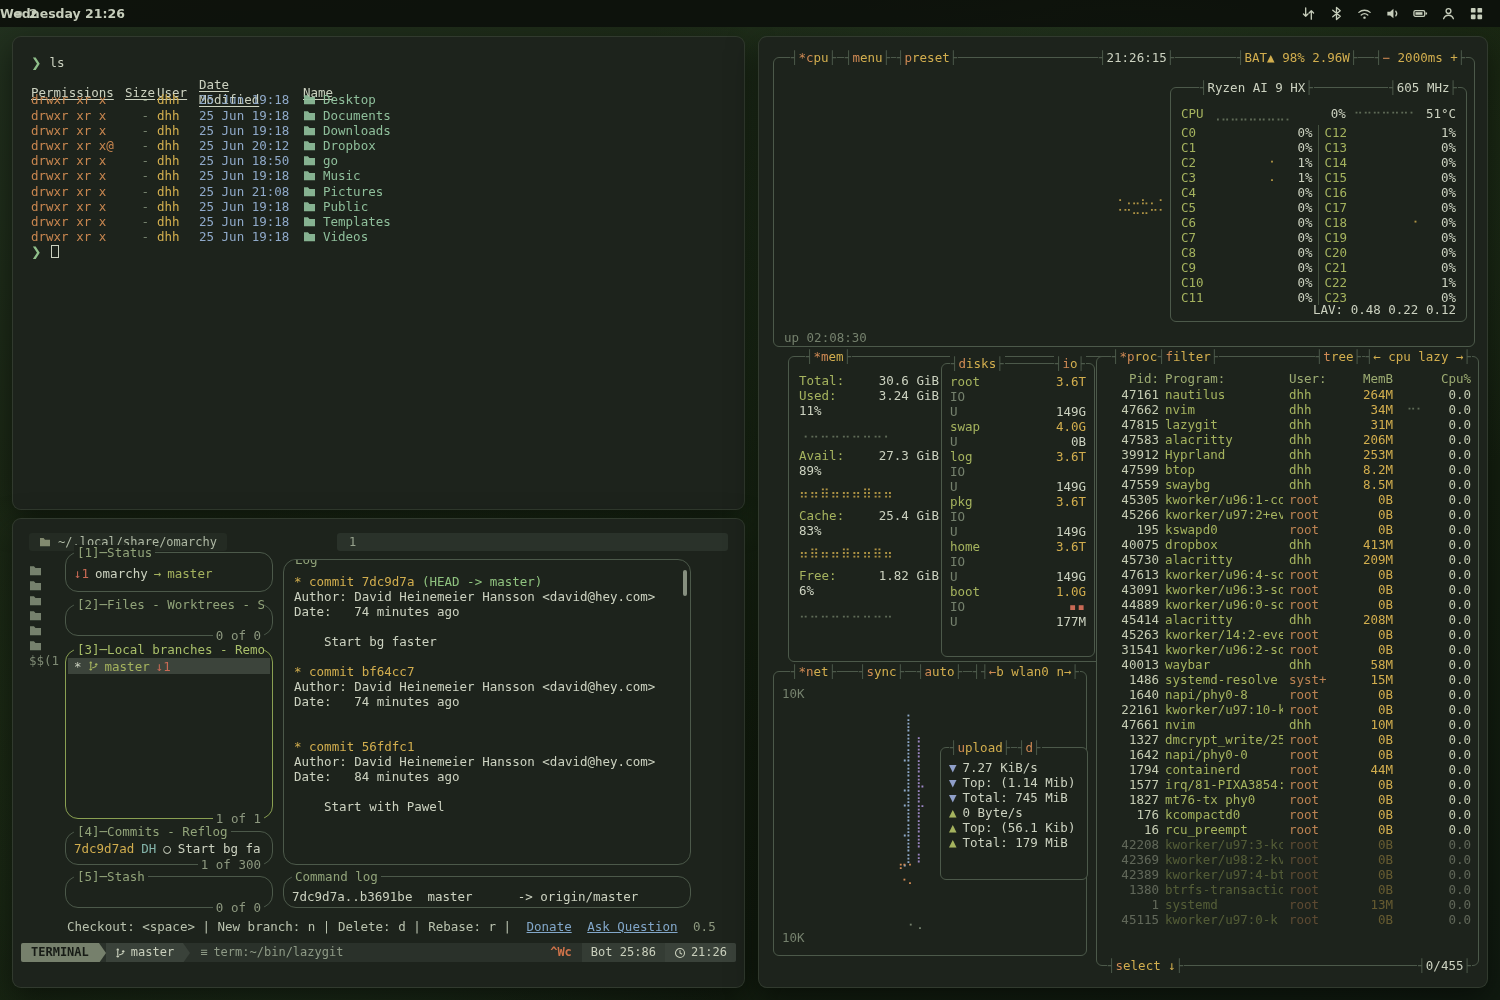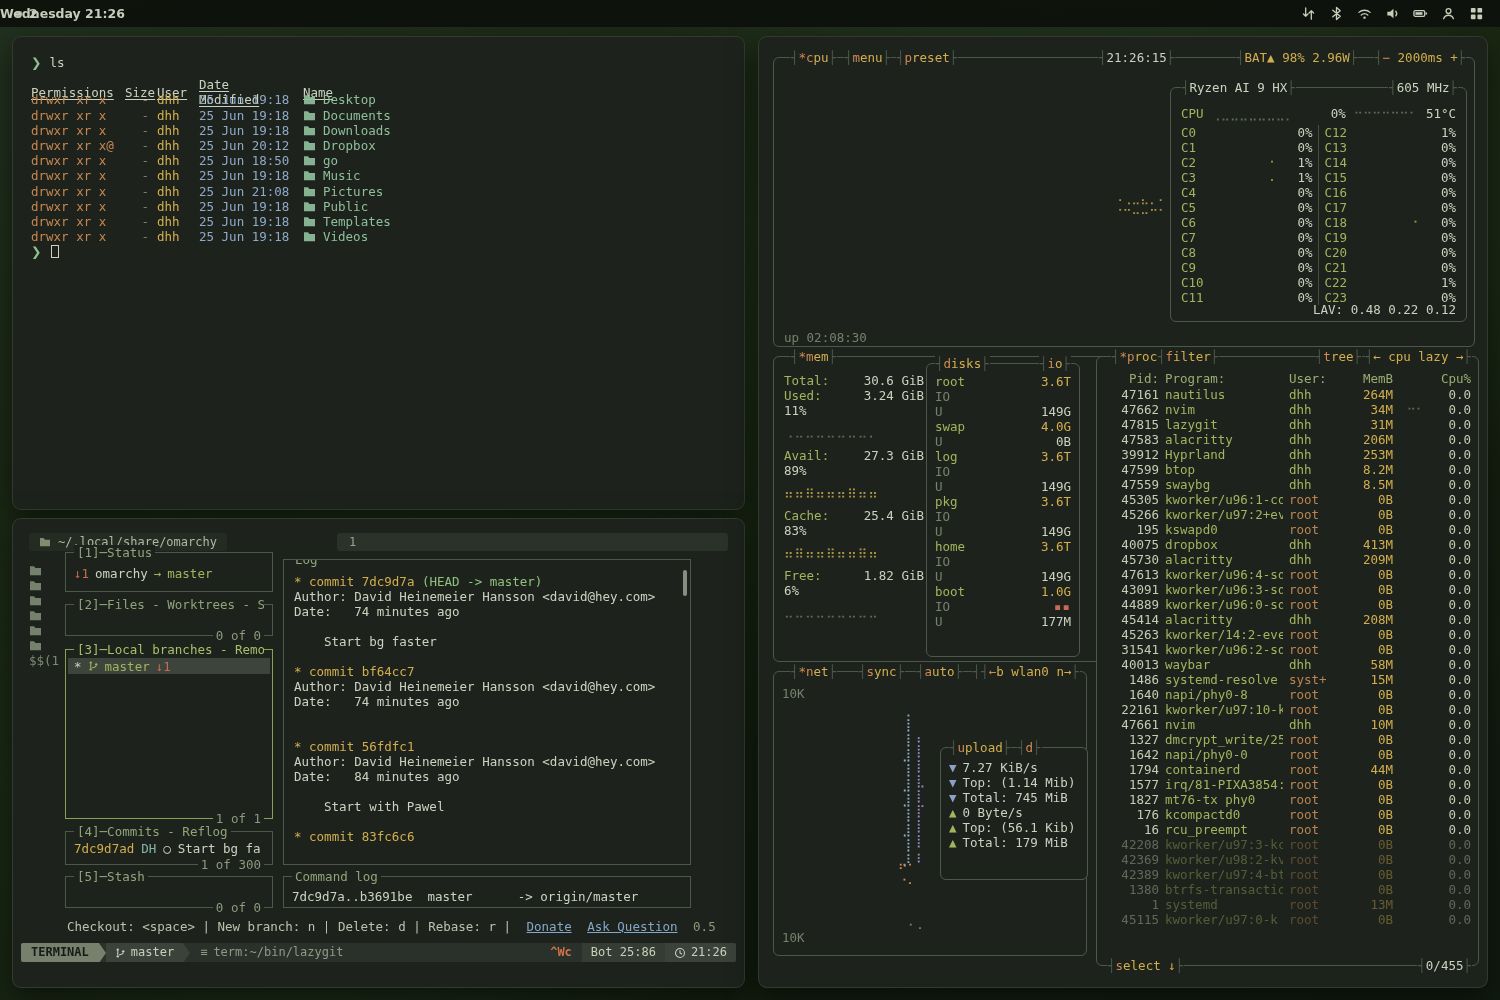--- a/index.html
+++ b/index.html
@@ -51,21 +51,21 @@
 .icon-folder{width:13px;height:11px;fill:currentColor;opacity:.92;flex:none}
 
 .wb-path{position:absolute;left:16px;top:14px;height:18px;background:#242b23;border-radius:3px;
  display:flex;align-items:center;gap:7px;padding:0 10px;color:#aeb8a4;font-size:12px}
 .wb-path .icon-folder{width:12px;height:10px;color:#8a9376}
 .wb-tabs{position:absolute;left:324px;top:14px;right:16px;height:18px;background:#2a322a;border-radius:3px;
  color:#97a28d;font-size:12px;display:flex;align-items:center;padding:0 12px}
 .lg-tree{position:absolute;left:16px;top:44px;width:34px;display:flex;flex-direction:column;color:#7e8a74}
 .lg-tree .icon-folder{width:13px;height:11px;margin:2px 0}
 .lg-tree span{height:15px}
-.lgp{position:absolute;border:1px solid var(--border);border-radius:0;background:var(--bg)}
+.lgp{position:absolute;border:1px solid var(--border);border-radius:13px;background:var(--bg)}
 .lgp.active{border-color:#8aa052}
 .lgp .t{position:absolute;top:-8px;left:8px;background:var(--bg);padding:0 3px;color:#91a379;white-space:nowrap;max-width:calc(100% - 16px);overflow:hidden}
 .lgp.active .t{color:#a9bf6a}
 .lgp .cnt{position:absolute;bottom:-8px;right:8px;background:var(--bg);padding:0 3px;color:#8d987f}
 .scontent{padding:13px 8px 0;display:flex;gap:6px;white-space:nowrap;overflow:hidden}
 .sel{margin:8px 2px 0;background:#3c443b;height:16px;display:flex;align-items:center;gap:6px;padding:0 6px}
 .crow{padding:9px 8px 0;display:flex;gap:7px;white-space:nowrap;overflow:hidden}
 .branch-ico{width:11px;height:12px;flex:none}
 .branch-ico circle{fill:currentColor}.branch-ico path{stroke:currentColor;fill:none;stroke-width:1.6}
 .lg-log{position:absolute;left:270px;top:40px;width:408px;height:306px;padding-top:14px;overflow:hidden}
@@ -923,21 +923,20 @@
         <div class="lrow"></div>
         <div class="lrow"></div>
 
         <div class="lrow"><span class="yellow">* commit 56fdfc1</span><span class="decol"></span></div>
         <div class="lrow fg">Author: David Heinemeier Hansson &lt;david@hey.com&gt;</div>
         <div class="lrow fg">Date:   84 minutes ago</div>
         <div class="lrow"></div>
         <div class="lrow msg">Start with Pawel</div>
         <div class="lrow"></div>
 
-        <div class="lrow"><span class="yellow">* commit 83fc6c6</span><span class="decol"></span></div>
         <div class="lrow fg"></div>
 
       </div>
     <div class="lg-scroll"></div>
   </div>
 
   <div class="lgp" style="left:270px;top:357px;width:408px;height:32px">
     <span class="t">Command log</span>
     <div class="scontent" style="padding-top:12px">
           <span class="fg" style="white-space:pre">7dc9d7a..b3691be  master      -&gt; origin/master</span>
@@ -989,21 +988,21 @@
     <span class="tseg" style="left:70px"><span class="tick">┤</span><span class="hotseg">menu</span><span class="tick">├</span></span>
     <span class="tseg" style="left:122px"><span class="tick">┤</span><span class="hotseg">preset</span><span class="tick">├</span></span>
     <span class="tseg" style="left:324px"><span class="tick">┤</span><span class="fg">21:26:15</span><span class="tick">├</span></span>
     <span class="tseg" style="left:462px"><span class="tick">┤</span><span class="yellow">BAT▲ 98% 2.96W</span><span class="tick">├</span></span>
     <span class="tseg" style="left:600px"><span class="tick">┤</span><span class="hotseg">− 2000ms +</span><span class="tick">├</span></span>
     <pre class="graphtxt gyellow" style="left:340px;top:134px">⠠⢀⣀⣄⡀⠄
 ⠐⠒⠤⠤⠒⠂</pre>
     <span class="uptime">up 02:08:30</span>
 
     <div class="bbox" style="left:396px;top:29px;width:297px;height:235px">
-      <span class="tseg" style="left:10px"><span class="tick">┤</span><span class="fg">Ryzen AI 9 HX</span><span class="tick">├</span></span>
+      <span class="tseg" style="left:28px"><span class="tick">┤</span><span class="fg">Ryzen AI 9 HX</span><span class="tick">├</span></span>
       <span class="tseg" style="right:8px"><span class="tick">┤</span><span class="fg">605 MHz</span><span class="tick">├</span></span>
       <div class="cpu-head">
         <span class="green">CPU</span>
         <span class="gdim g1">⢀⣀⣀⣀⣀⣀⣀⣀⡀</span>
         <span class="fg">0%</span>
         <span class="gdim">⠒⠒⠒⠒⠒⠒⠂</span>
         <span class="fg">51°C</span>
       </div>
       <div class="cores">
 
@@ -1124,21 +1123,21 @@
             <span class="csep"></span>
             <span class="green">C23</span>
             <span class="cg gyellow"></span>
             <span class="cp fg">0%</span>
           </div>
         </div>
       <div class="lav">LAV: 0.48 0.22 0.12</div>
     </div>
   </div>
 
-  <div class="bbox" style="left:14px;top:319px;width:378px;height:306px">
+  <div class="bbox" style="left:29px;top:319px;width:378px;height:306px">
     <span class="tseg" style="left:16px"><span class="tick">┤</span><span class="star">*</span><span class="hotseg">mem</span><span class="tick">├</span></span>
     <div class="mem-left">
       <div class="mem-row1">
         <span class="green">Total:</span>
             <span class="fg">30.6 GiB</span>
       </div>
       <div>
 
           <div>
             <div class="mem-row1">

